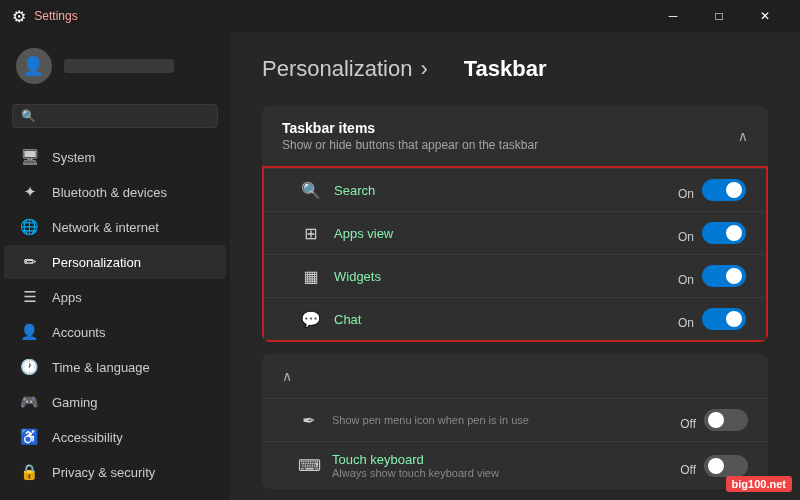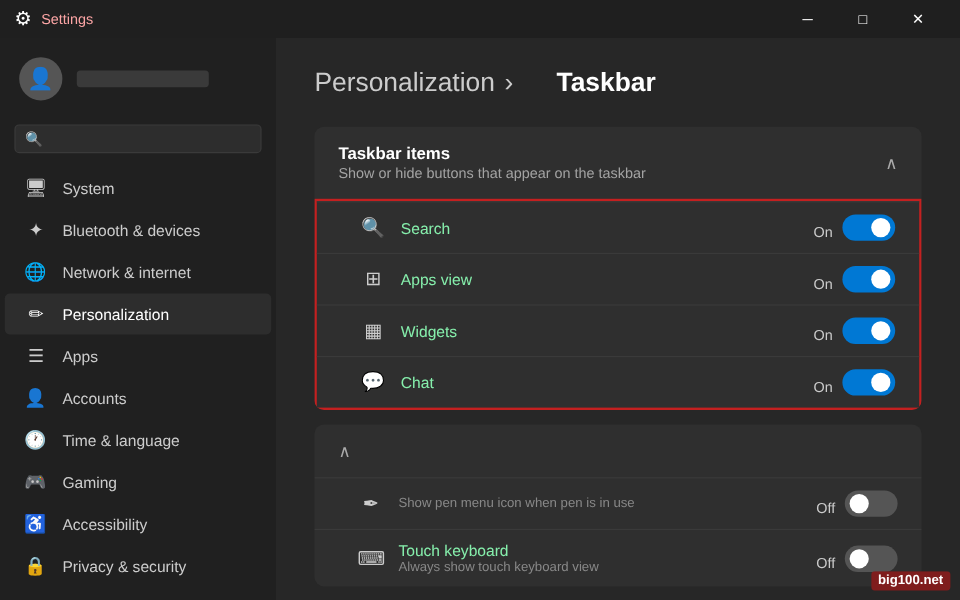--- a/index.html
+++ b/index.html
@@ -200,21 +200,21 @@
       gap: 8px;
     }
 
     .chevron { color: #aaa; font-size: 14px; }
 
     
     .watermark {
       position: absolute;
       bottom: 8px;
       right: 8px;
-      background: #7f1d1d;
+      background: #ef4444;
       color: white;
       font-size: 11px;
       padding: 2px 6px;
       border-radius: 3px;
       font-weight: bold;
     }
   </style>
 </head>
 <body>
 

